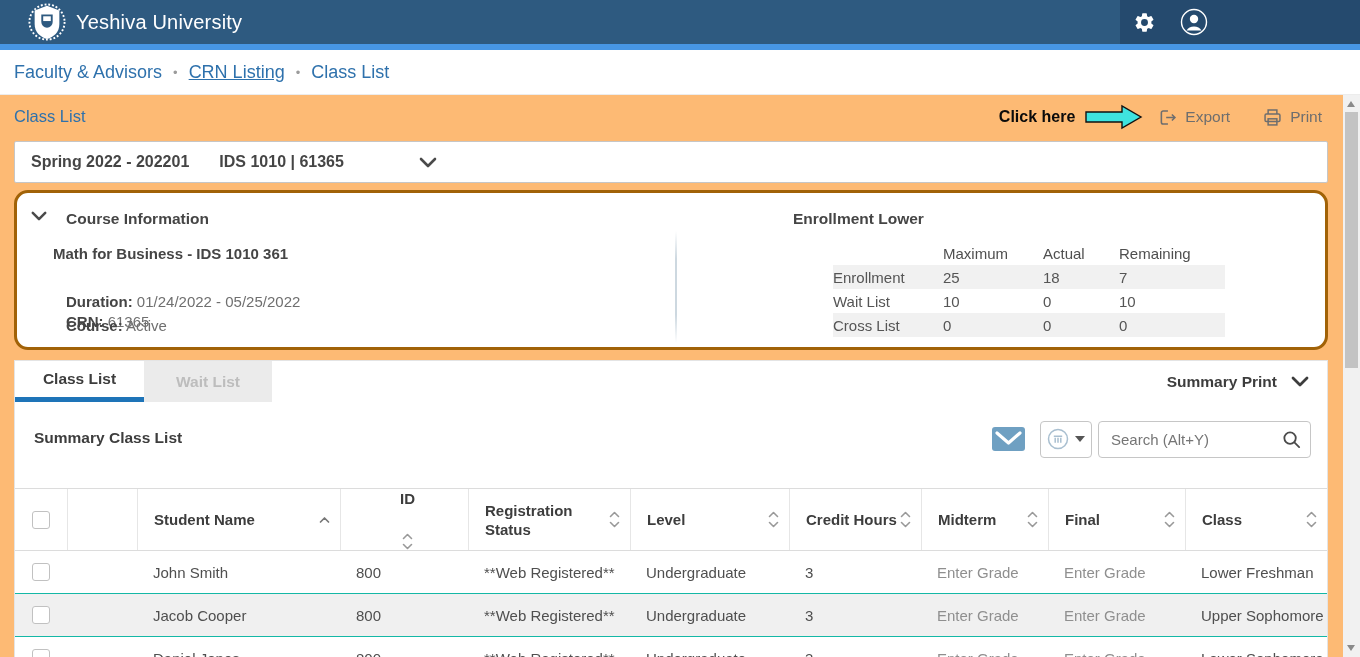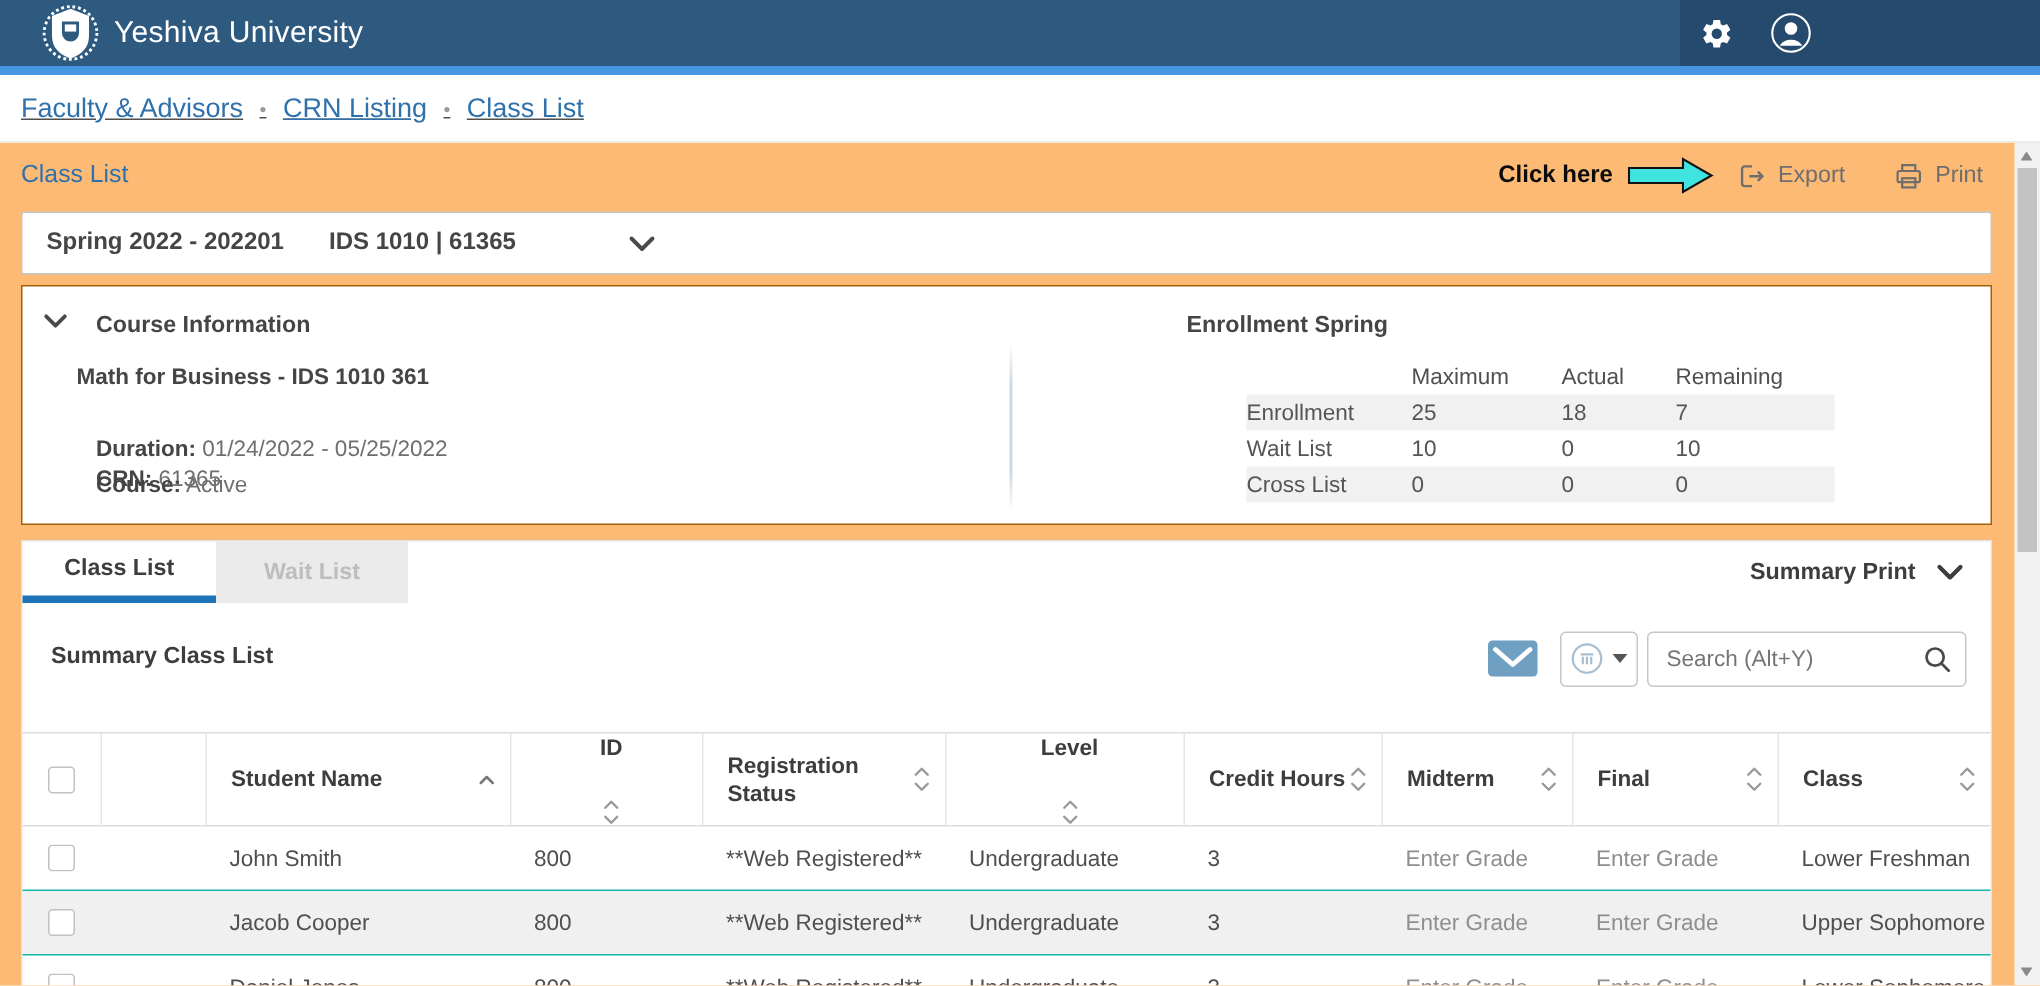--- a/index.html
+++ b/index.html
@@ -17,21 +17,21 @@
   .brand-title { color:#FFFFFF; font-size:20px; letter-spacing:.2px; }
   .top-icon-btn { position:absolute; top:0; height:44px; display:flex; align-items:center; cursor:pointer; }
   .gear-pos { right:204px; }
   .avatar-pos { right:152px; }
 
   
   .accent-strip { position:absolute; top:44px; left:0; width:1360px; height:6px; background:#4796E4; }
 
   
   .breadcrumb { position:absolute; top:50px; left:0; width:1360px; height:45px; background:#FFFFFF;
-    display:flex; align-items:center; padding-left:14px; font-size:18px; border-bottom:1px solid #ECECEC;text-decoration:underline; }
+    display:flex; align-items:center; padding-left:14px; font-size:18px; border-bottom:1px solid #ECECEC; }
   .crumb { color:#2E71AC; cursor:pointer; }
   .crumb.underlined { text-decoration:underline; }
   .crumb-sep { color:#9B9B9B; font-size:13px; margin:0 11px; }
 
   
   .page-title { position:absolute; left:14px; top:107px; color:#2E71AC; font-size:16.5px; }
   .actions-row { position:absolute; top:102px; right:38px; height:30px; display:flex; align-items:center; }
   .annotation-label { color:#0B0B0B; font-size:16px; font-weight:600; margin-right:10px; }
   .annotation-arrow { margin-right:14px; }
   .action-btn { display:flex; align-items:center; color:#6E6E6E; font-size:15.5px; cursor:pointer; }
@@ -40,21 +40,21 @@
 
   
   .term-card { position:absolute; left:14px; top:141px; width:1314px; height:42px; background:#FFFFFF;
     border:1px solid #C6C6C6; border-radius:2px; display:flex; align-items:center; padding-left:16px; cursor:pointer; }
   .term-text { font-weight:bold; font-size:16px; color:#454545; }
   .course-text { font-weight:bold; font-size:16px; color:#454545; margin-left:30px; }
   .term-chevron { margin-left:75px; display:flex; align-items:center; }
 
   
   .course-card { position:absolute; left:14px; top:190px; width:1314px; height:160px; background:#FFFFFF;
-    border:1px solid #a16207; border-radius:0; }
+    border:3px solid #a16207; border-radius:14px; }
   .collapse-btn { position:absolute; left:14px; top:17px; cursor:pointer; display:flex; }
   .course-section-title { position:absolute; left:49px; top:17px; font-weight:bold; font-size:15.5px; color:#454545; }
   .course-title { position:absolute; left:36px; top:52px; font-weight:bold; font-size:15px; color:#454545; }
   .course-field { position:absolute; left:49px; font-size:15px; }
   .course-field b { color:#454545; }
   .course-field .val { color:#6F6F6F; }
   .cf-0 { top:76px;margin-top:44px; } .cf-1 { top:100px; } .cf-2 { top:124px; }
   .v-divider { position:absolute; left:658px; top:38px; width:2px; height:112px;
     background:linear-gradient(to bottom, rgba(205,216,224,0), #CDD8E0 25%, #CDD8E0 75%, rgba(205,216,224,0)); }
 
@@ -96,21 +96,21 @@
   .grid-header { display:flex; height:63px; border-top:1px solid #DCDCDC; border-bottom:1px solid #DCDCDC; }
   .gh-cell { display:flex; align-items:center; justify-content:space-between; padding:0 10px 0 16px;
     border-left:1px solid #E6E6E6; font-weight:bold; font-size:15px; color:#3D3D3D; line-height:19px; cursor:pointer; }
   .gh-cell:first-child { border-left:none; justify-content:center; padding:0; }
   .grid-row { display:flex; height:43px; align-items:center; border-bottom:1px solid #14b8a6; }
   .grid-row.striped { background:#F0F0F0; }
   .gr-cell { padding-left:16px; font-size:15px; color:#4F4F4F; white-space:nowrap; overflow:hidden; }
   .gr-cell.center { display:flex; justify-content:center; padding:0; }
   .gr-cell.grade { color:#8F8F8F; cursor:pointer; }
   .c0 { width:52px; } .c1 { width:70px; } .c2 { width:203px; } .c3 { width:128px;flex-direction:column; } .c4 { width:162px; }
-  .c5 { width:159px;flex-direction:column; } .c6 { width:132px; } .c7 { width:127px; } .c8 { width:137px; } .c9 { width:142px; }
+  .c5 { width:159px; } .c6 { width:132px; } .c7 { width:127px; } .c8 { width:137px; } .c9 { width:142px; }
 
   .checkbox { width:18px; height:18px; border:1px solid #C1C1C1; border-radius:3px; background:#FFFFFF; cursor:pointer; }
 
   
   .scrollbar { position:absolute; right:0; top:95px; width:17px; height:562px; background:#F1F1F1; }
   .sb-arrow { position:absolute; left:4px; width:0; height:0; cursor:pointer;
     border-left:4.5px solid transparent; border-right:4.5px solid transparent; }
   .sb-up { top:6px; border-bottom:6px solid #8A8A8A; }
   .sb-down { bottom:6px; border-top:6px solid #8A8A8A; }
   .sb-thumb { position:absolute; left:2px; top:17px; width:13px; height:256px; background:#C3C3C3; cursor:pointer; }
@@ -219,21 +219,21 @@
       <b>Duration:</b>
       <span class="val">01/24/2022 - 05/25/2022</span>
     </span>
     <span class="course-field cf-2">
       <b>Course:</b>
       <span class="val">Active</span>
     </span>
 
     <div class="v-divider"></div>
 
-    <span class="enroll-title">Enrollment Spring</span>
+    <span class="enroll-title">Enrollment Lower</span>
     <div class="enroll-table">
       <div class="enroll-row head">
         <span class="ec-label"></span>
         <span class="ec-max">Maximum</span>
         <span class="ec-act">Actual</span>
         <span class="ec-rem">Remaining</span>
       </div>
       <div class="enroll-row striped">
         <span class="ec-label">Enrollment</span>
         <span class="ec-max">25</span>

